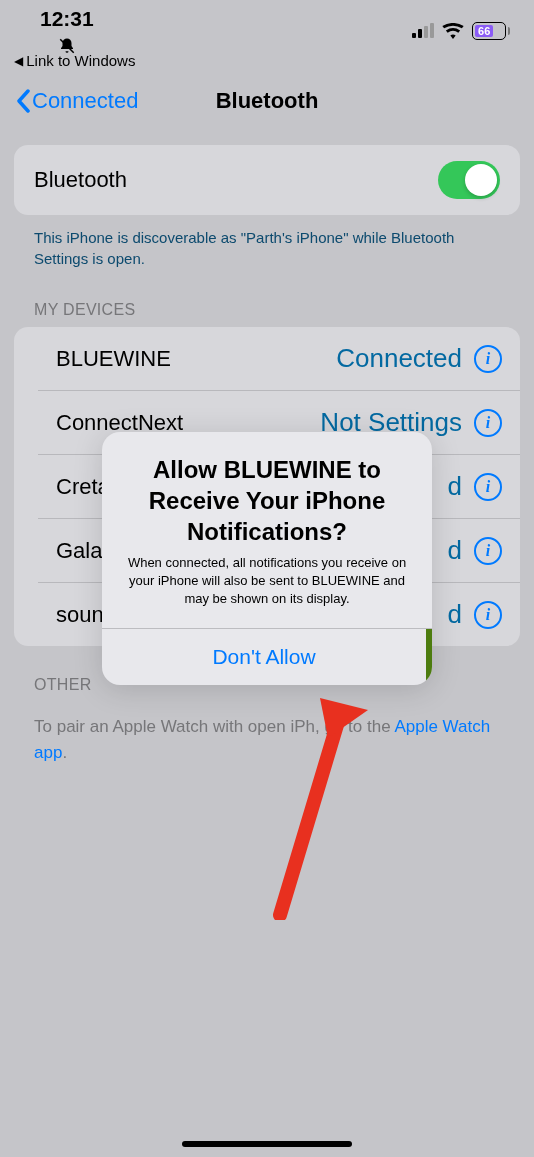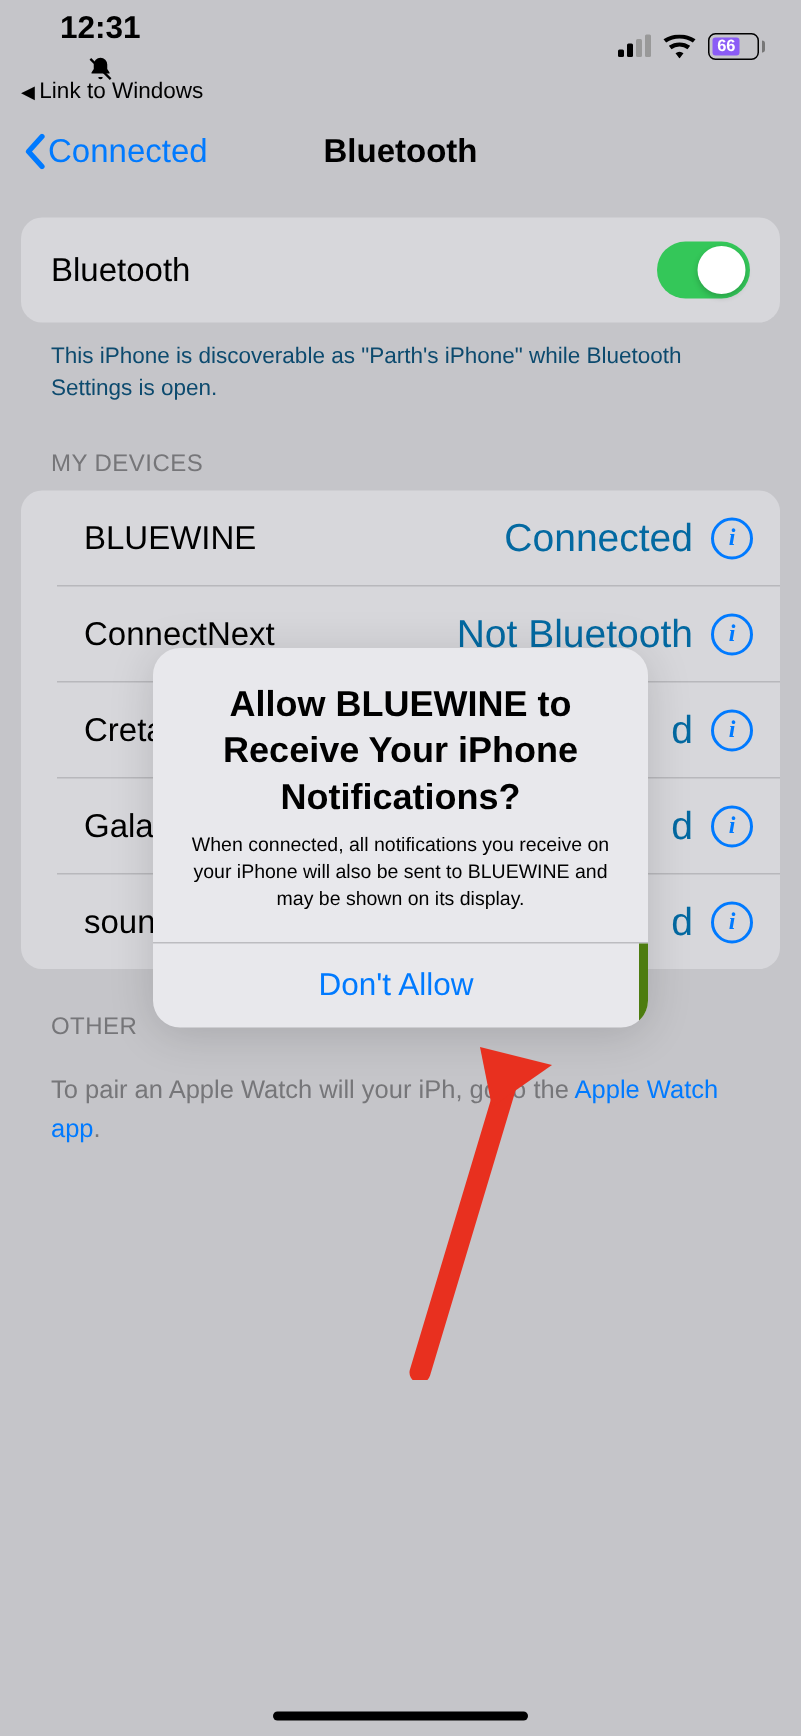--- a/index.html
+++ b/index.html
@@ -122,21 +122,21 @@
     <div class="device-row">
       <span class="device-name">BLUEWINE</span>
       <div class="device-right">
         <span class="device-status">Connected</span>
         <div class="info-icon">i</div>
       </div>
     </div>
     <div class="device-row">
       <span class="device-name">ConnectNext</span>
       <div class="device-right">
-        <span class="device-status">Not Bluetooth</span>
+        <span class="device-status">Not Settings</span>
         <div class="info-icon">i</div>
       </div>
     </div>
     <div class="device-row">
       <span class="device-name">Creta</span>
       <div class="device-right">
         <span class="device-status">d</span>
         <div class="info-icon">i</div>
       </div>
     </div>
@@ -151,21 +151,21 @@
       <span class="device-name">sounc</span>
       <div class="device-right">
         <span class="device-status">d</span>
         <div class="info-icon">i</div>
       </div>
     </div>
   </div>
 
   <div class="section-label" style="padding-top:30px">OTHER</div>
   <div class="footer-text">
-    <span>To pair an Apple Watch will your iPh</span><span>, go to the </span><span class="link">Apple Watch app</span><span>.</span>
+    <span>To pair an Apple Watch with open iPh</span><span>, go to the </span><span class="link">Apple Watch app</span><span>.</span>
   </div>
 </div>
 
 <div class="modal-overlay">
   <div class="modal">
     <div class="modal-body">
       <div class="modal-title">Allow BLUEWINE to Receive Your iPhone Notifications?</div>
       <div class="modal-text">When connected, all notifications you receive on your iPhone will also be sent to BLUEWINE and may be shown on its display.</div>
     </div>
     <div class="modal-buttons">

